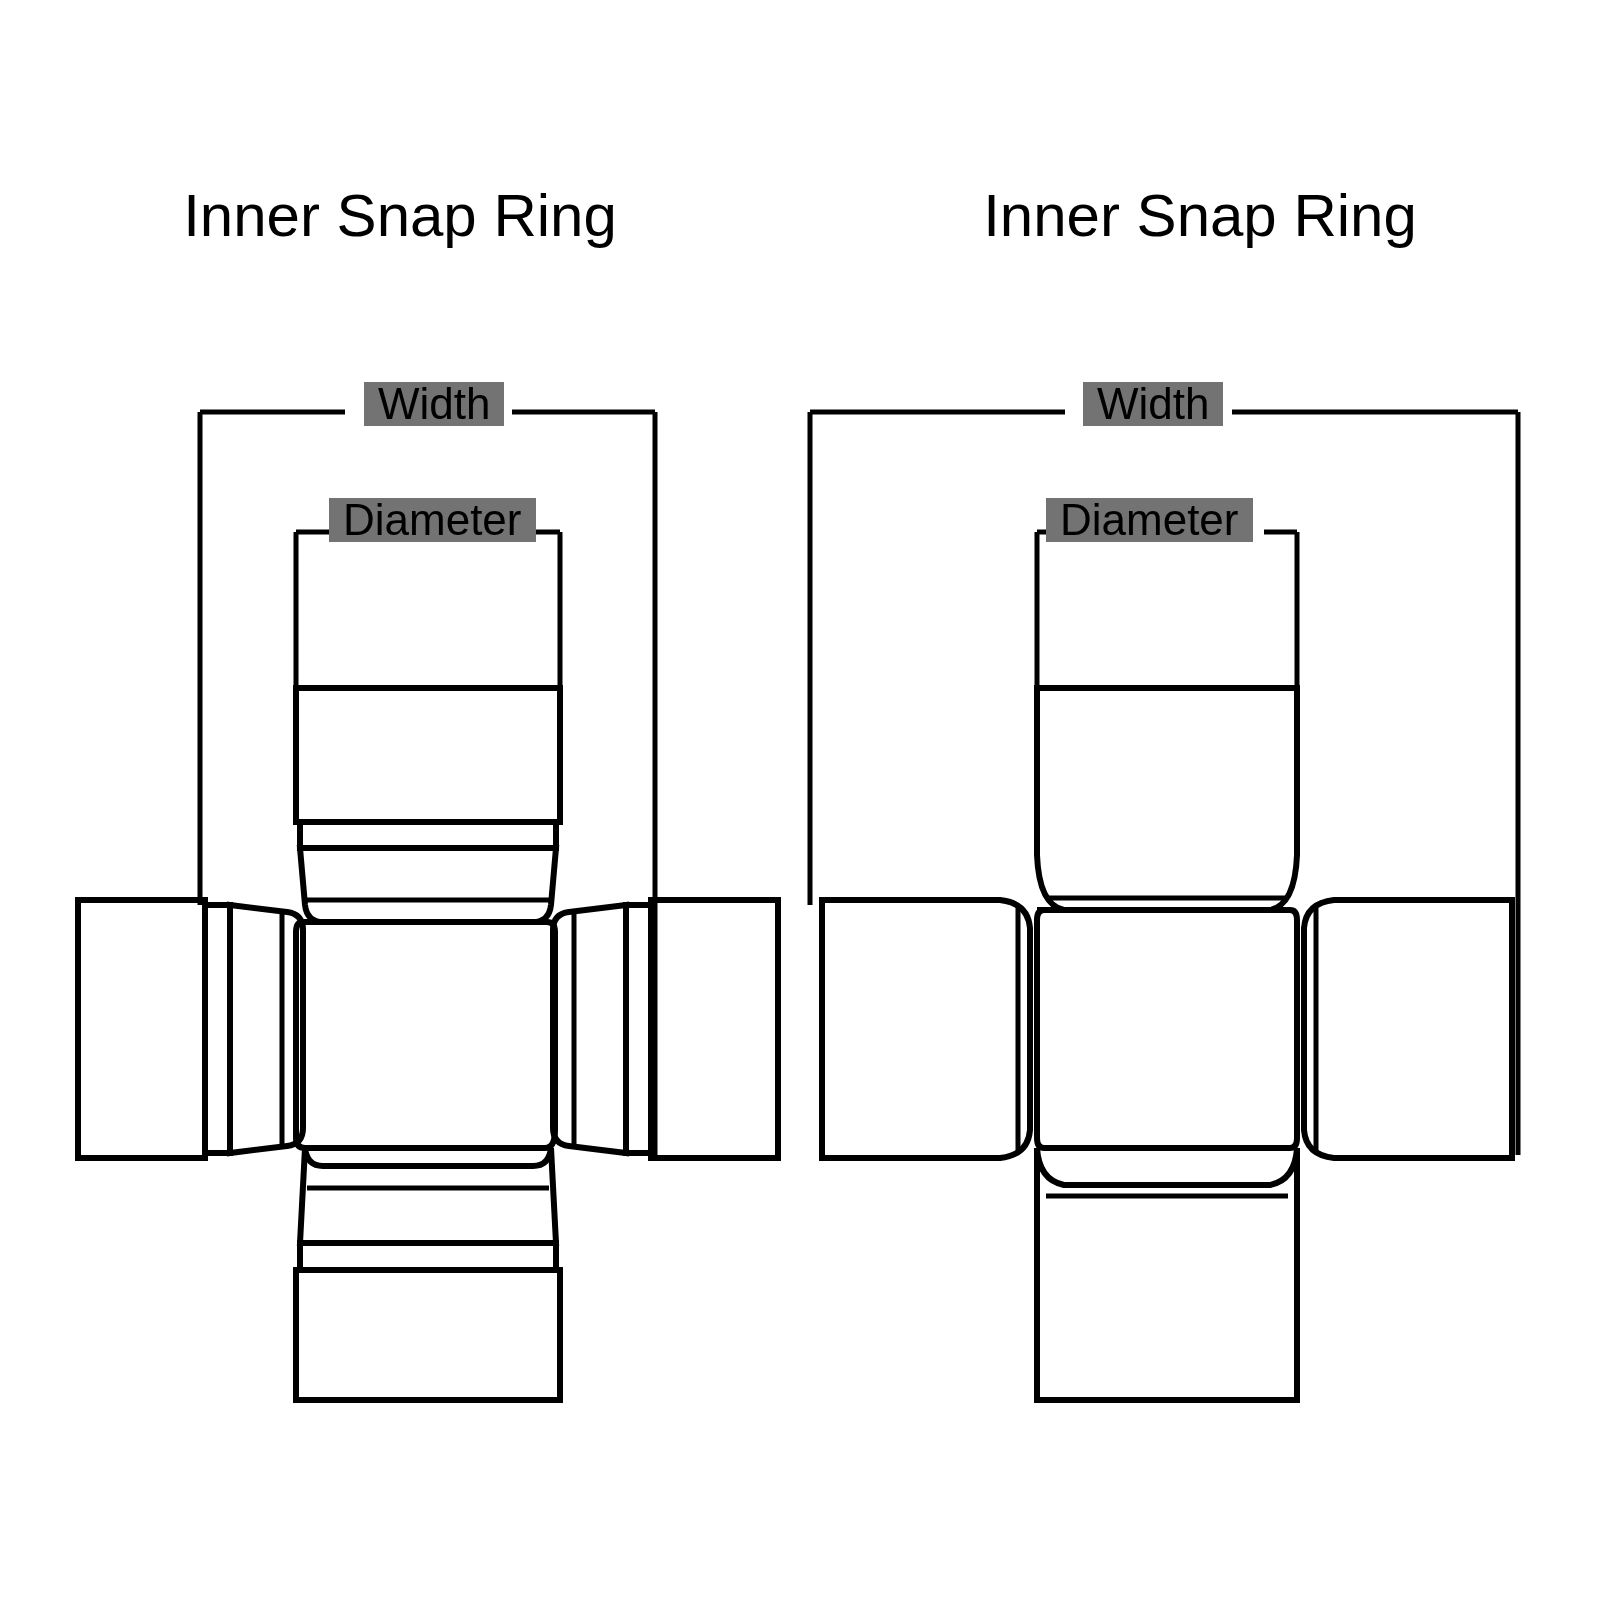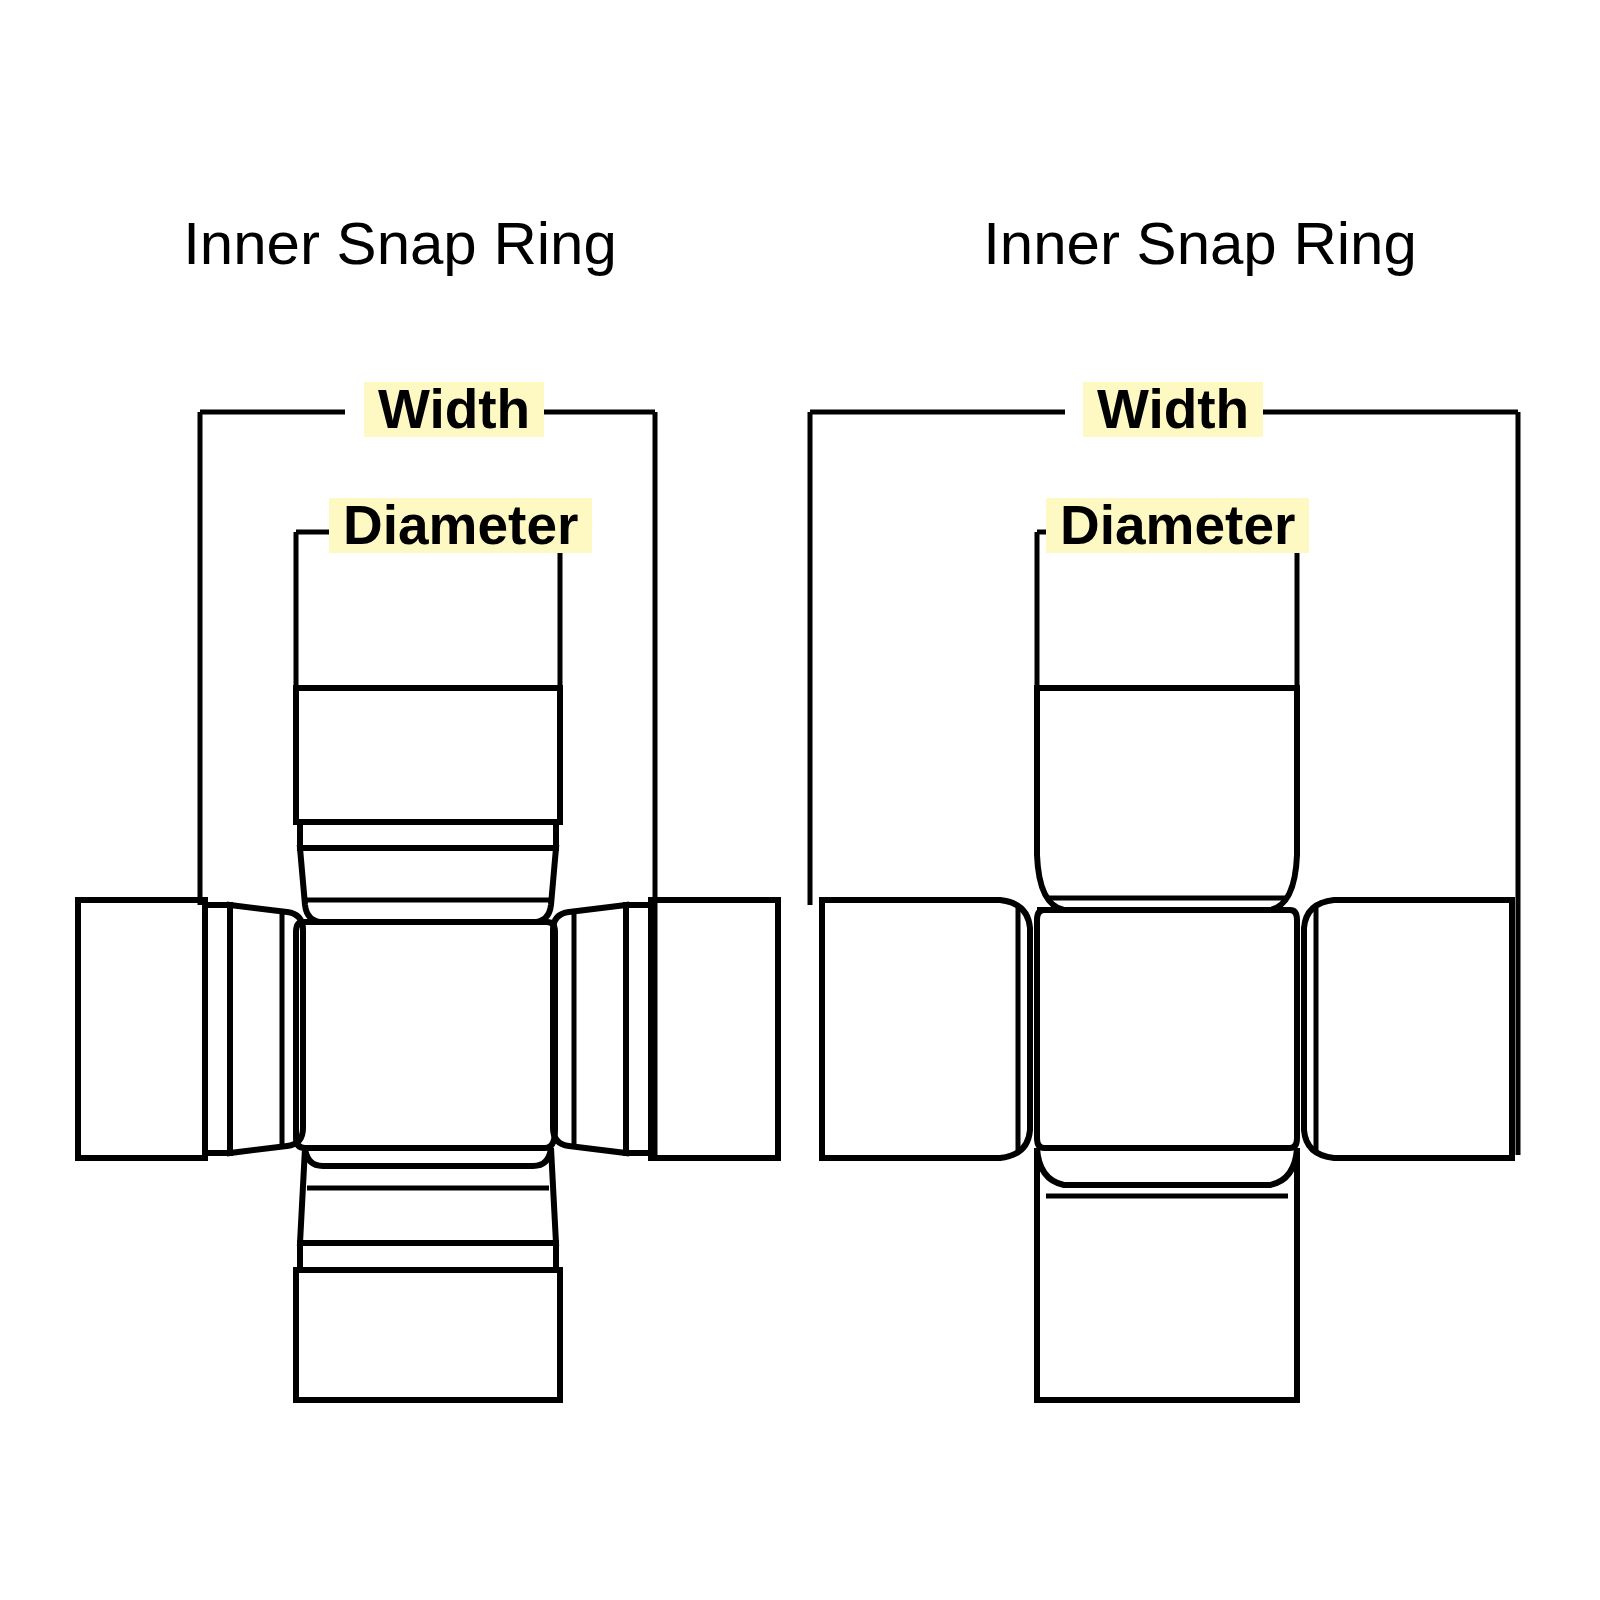--- a/index.html
+++ b/index.html
@@ -32,29 +32,28 @@
     position: absolute;
     top: 186px;
     left: 0;
     width: 800px;
     text-align: center;
     font-size: 60px;
     font-weight: 400;
     line-height: 1;
     letter-spacing: 0px;
     white-space: nowrap;
-    margin-top: 28px;
   }
 
   .dim-label {
     position: absolute;
-    font-size: 55px;
-    font-weight: 700;
+    font-size: 44px;
+    font-weight: 400;
     line-height: 1;
-    background: #fef9c3;
+    background: #737373;
     padding: 0 14px;
     white-space: nowrap;
   }
   #inner-width-label  { top: 382px; left: 364px; }
   #inner-diam-label   { top: 498px; left: 329px; }
   #outer-width-label  { top: 382px; left: 1083px; }
   #outer-diam-label   { top: 498px; left: 1046px; }
 
   svg.art {
     position: absolute;

